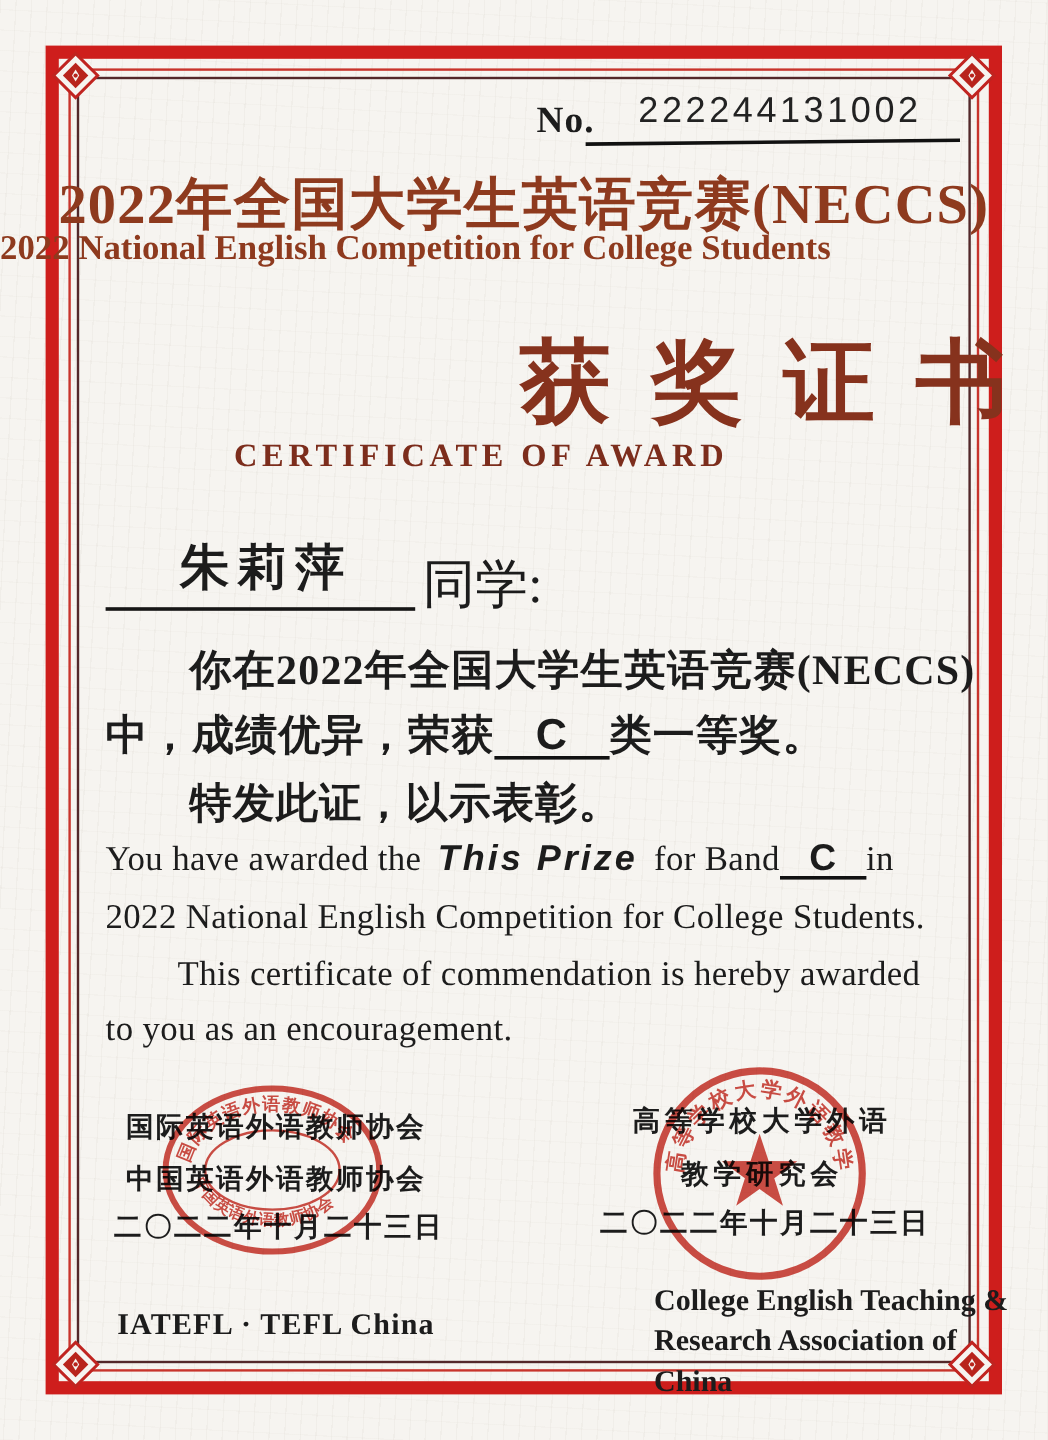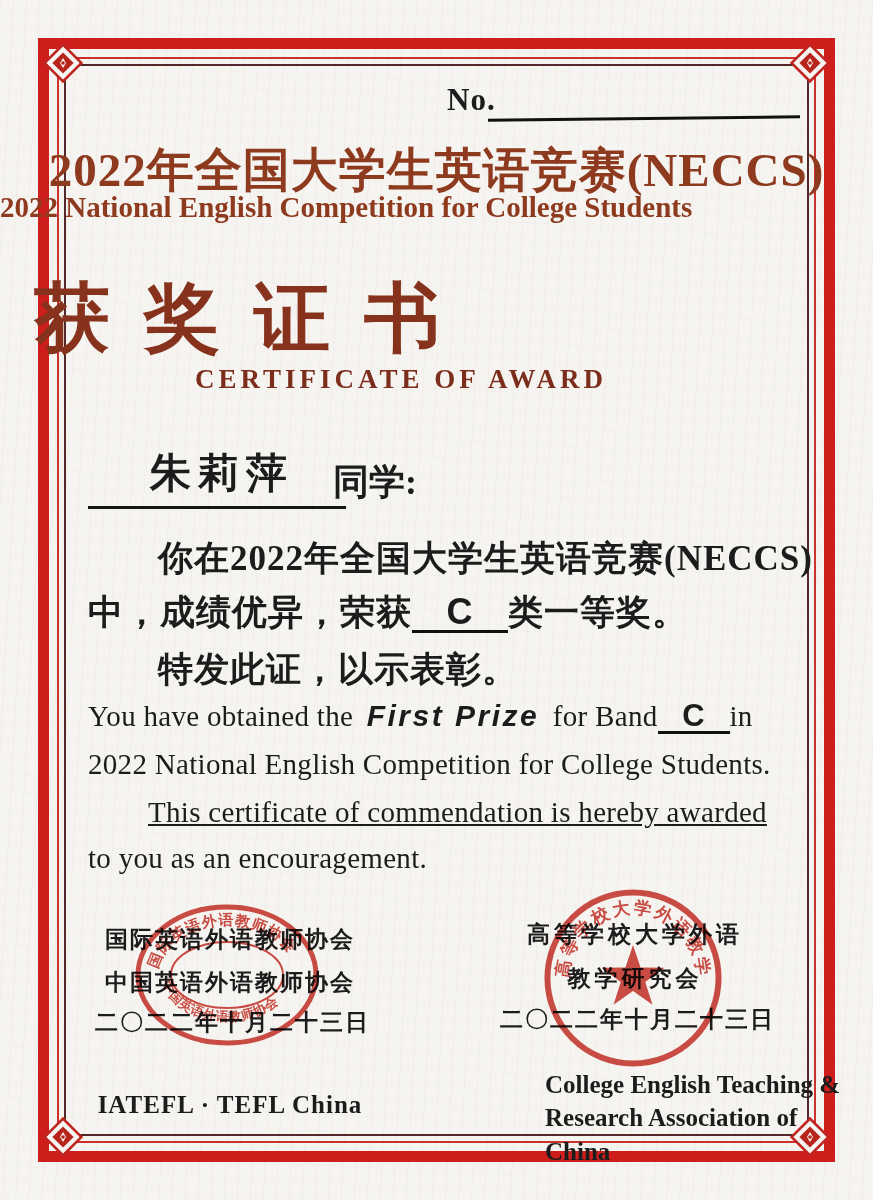--- a/index.html
+++ b/index.html
@@ -22,44 +22,44 @@
   .corner.tl{left:40px;top:40px;} .corner.tr{right:40px;top:40px;}
   .corner.bl{left:40px;bottom:40px;} .corner.br{right:40px;bottom:40px;}
   
   .no-label{left:447px;top:82px;font-size:31px;font-weight:bold;letter-spacing:1px;}
   .no-value{left:500px;top:76px;width:300px;text-align:center;font-size:30px;
     font-family:"Liberation Sans","DejaVu Sans",sans-serif;letter-spacing:3px;color:#222;}
   .no-line{left:488px;top:117px;width:312px;border-top:3px solid #111;transform:rotate(-0.6deg);}
   .title-zh{left:0;top:127px;width:873px;text-align:center;font-size:47px;font-weight:bold;
     color:#8e3a1e;letter-spacing:1px;margin-top:12px;}
   .title-en{left:0;top:191px;width:873px;text-align:left;font-size:29px;font-weight:bold;color:#8e3a1e;}
-  .award-zh{left:0;top:268px;width:873px;text-align:left;font-size:76px;font-weight:bold;
+  .award-zh{left:0;top:268px;width:873px;text-align:right;font-size:76px;font-weight:bold;
     color:#86321d;letter-spacing:34px;text-indent:34px;}
   .award-en{left:0;top:364px;width:802px;text-align:center;font-size:27px;font-weight:bold;
     color:#7c2d1c;letter-spacing:4px;}
   
   .name{left:150px;top:446px;font-size:41px;font-weight:bold;letter-spacing:7px;
     font-family:"Liberation Sans","DejaVu Sans",sans-serif;}
   .name-line{left:88px;top:506px;width:258px;border-top:3px solid #161616;}
-  .salutation{left:333px;top:458px;font-size:36px;font-weight:bold;}
+  .salutation{left:352px;top:458px;font-size:44px;font-weight:normal;}
   
   .zh-line{font-size:35px;font-weight:600;letter-spacing:1px;white-space:nowrap;}
   .zh1{left:158px;top:535px;}
   .zh2{left:88px;top:589px;}
   .zh3{left:158px;top:646px;}
   .blank{display:inline-block;text-align:center;border-bottom:3px solid #111;
     font-family:"Liberation Sans","DejaVu Sans",sans-serif;font-weight:600;line-height:1.0;}
   .blank.band-zh{width:96px;font-size:36px;}
   .blank.band-en{width:72px;font-size:31px;}
   .prize-zh{font-weight:900;margin-top:28px;}
   
   .en-line{font-size:29px;letter-spacing:0.3px;white-space:nowrap;}
   .en1{left:88px;top:699px;}
   .en2{left:88px;top:748px;}
-  .en3{left:148px;top:796px;text-decoration:underline;}
+  .en3{left:148px;top:796px;}
   .en4{left:88px;top:842px;}
   .prize-en{font-family:"Liberation Sans","DejaVu Sans",sans-serif;font-weight:bold;
     font-style:italic;letter-spacing:2.5px;font-size:30px;padding:0 6px;}
   
   .col-left{left:95px;width:270px;text-align:center;}
   .col-right{left:500px;width:270px;text-align:center;}
   .org{font-size:23px;font-weight:600;letter-spacing:2px;white-space:nowrap;}
   .l1{top:924px;} .l2{top:967px;} .l3{top:1007px;}
   .r1{top:919px;letter-spacing:4px;} .r2{top:963px;letter-spacing:4px;} .r3{top:1004px;}
   .footer-left{left:95px;top:1091px;width:270px;text-align:center;font-size:25px;
@@ -98,36 +98,37 @@
     <circle cx="23" cy="23" r="1.8" fill="#b8241c"></circle>
   </svg>
   <svg class="corner br" viewBox="0 0 46 46">
     <rect x="10" y="10" width="26" height="26" transform="rotate(45 23 23)" fill="#f6f4f0" stroke="#c02420" stroke-width="2.5"></rect>
     <rect x="15.5" y="15.5" width="15" height="15" transform="rotate(45 23 23)" fill="#b8241c"></rect>
     <path d="M23 18 L26 23 L23 28 L20 23 Z" fill="#f6f4f0"></path>
     <circle cx="23" cy="23" r="1.8" fill="#b8241c"></circle>
   </svg>
 
   <div class="abs no-label">No.</div>
+  <div class="abs no-value">222244131002</div>
   <div class="abs no-line"></div>
 
   <div class="abs title-zh">2022年全国大学生英语竞赛(NECCS)</div>
   <div class="abs title-en">2022 National English Competition for College Students</div>
   <div class="abs award-zh">获奖证书</div>
   <div class="abs award-en">CERTIFICATE OF AWARD</div>
 
   <div class="abs name">朱莉萍</div>
   <div class="abs name-line"></div>
   <div class="abs salutation">同学:</div>
 
   <div class="abs zh-line zh1">你在2022年全国大学生英语竞赛(NECCS)</div>
   <div class="abs zh-line zh2"><span>中，成绩优异，荣获</span><span class="blank band-zh">C</span><span>类</span><span class="prize-zh">一等奖</span><span>。</span></div>
   <div class="abs zh-line zh3">特发此证，以示表彰。</div>
 
-  <div class="abs en-line en1"><span>You have obtained the</span> <span class="prize-en">First Prize</span> <span>for Band</span><span class="blank band-en">C</span><span>in</span></div>
+  <div class="abs en-line en1"><span>You have awarded the</span> <span class="prize-en">This Prize</span> <span>for Band</span><span class="blank band-en">C</span><span>in</span></div>
   <div class="abs en-line en2">2022 National English Competition for College Students.</div>
   <div class="abs en-line en3">This certificate of commendation is hereby awarded</div>
   <div class="abs en-line en4">to you as an encouragement.</div>
 
   <div class="abs org col-left l1">国际英语外语教师协会</div>
   <div class="abs org col-left l2">中国英语外语教师协会</div>
   <div class="abs org col-left l3">二〇二二年十月二十三日</div>
   <div class="abs footer-left">IATEFL · TEFL China</div>
 
   <div class="abs org col-right r1">高等学校大学外语</div>

